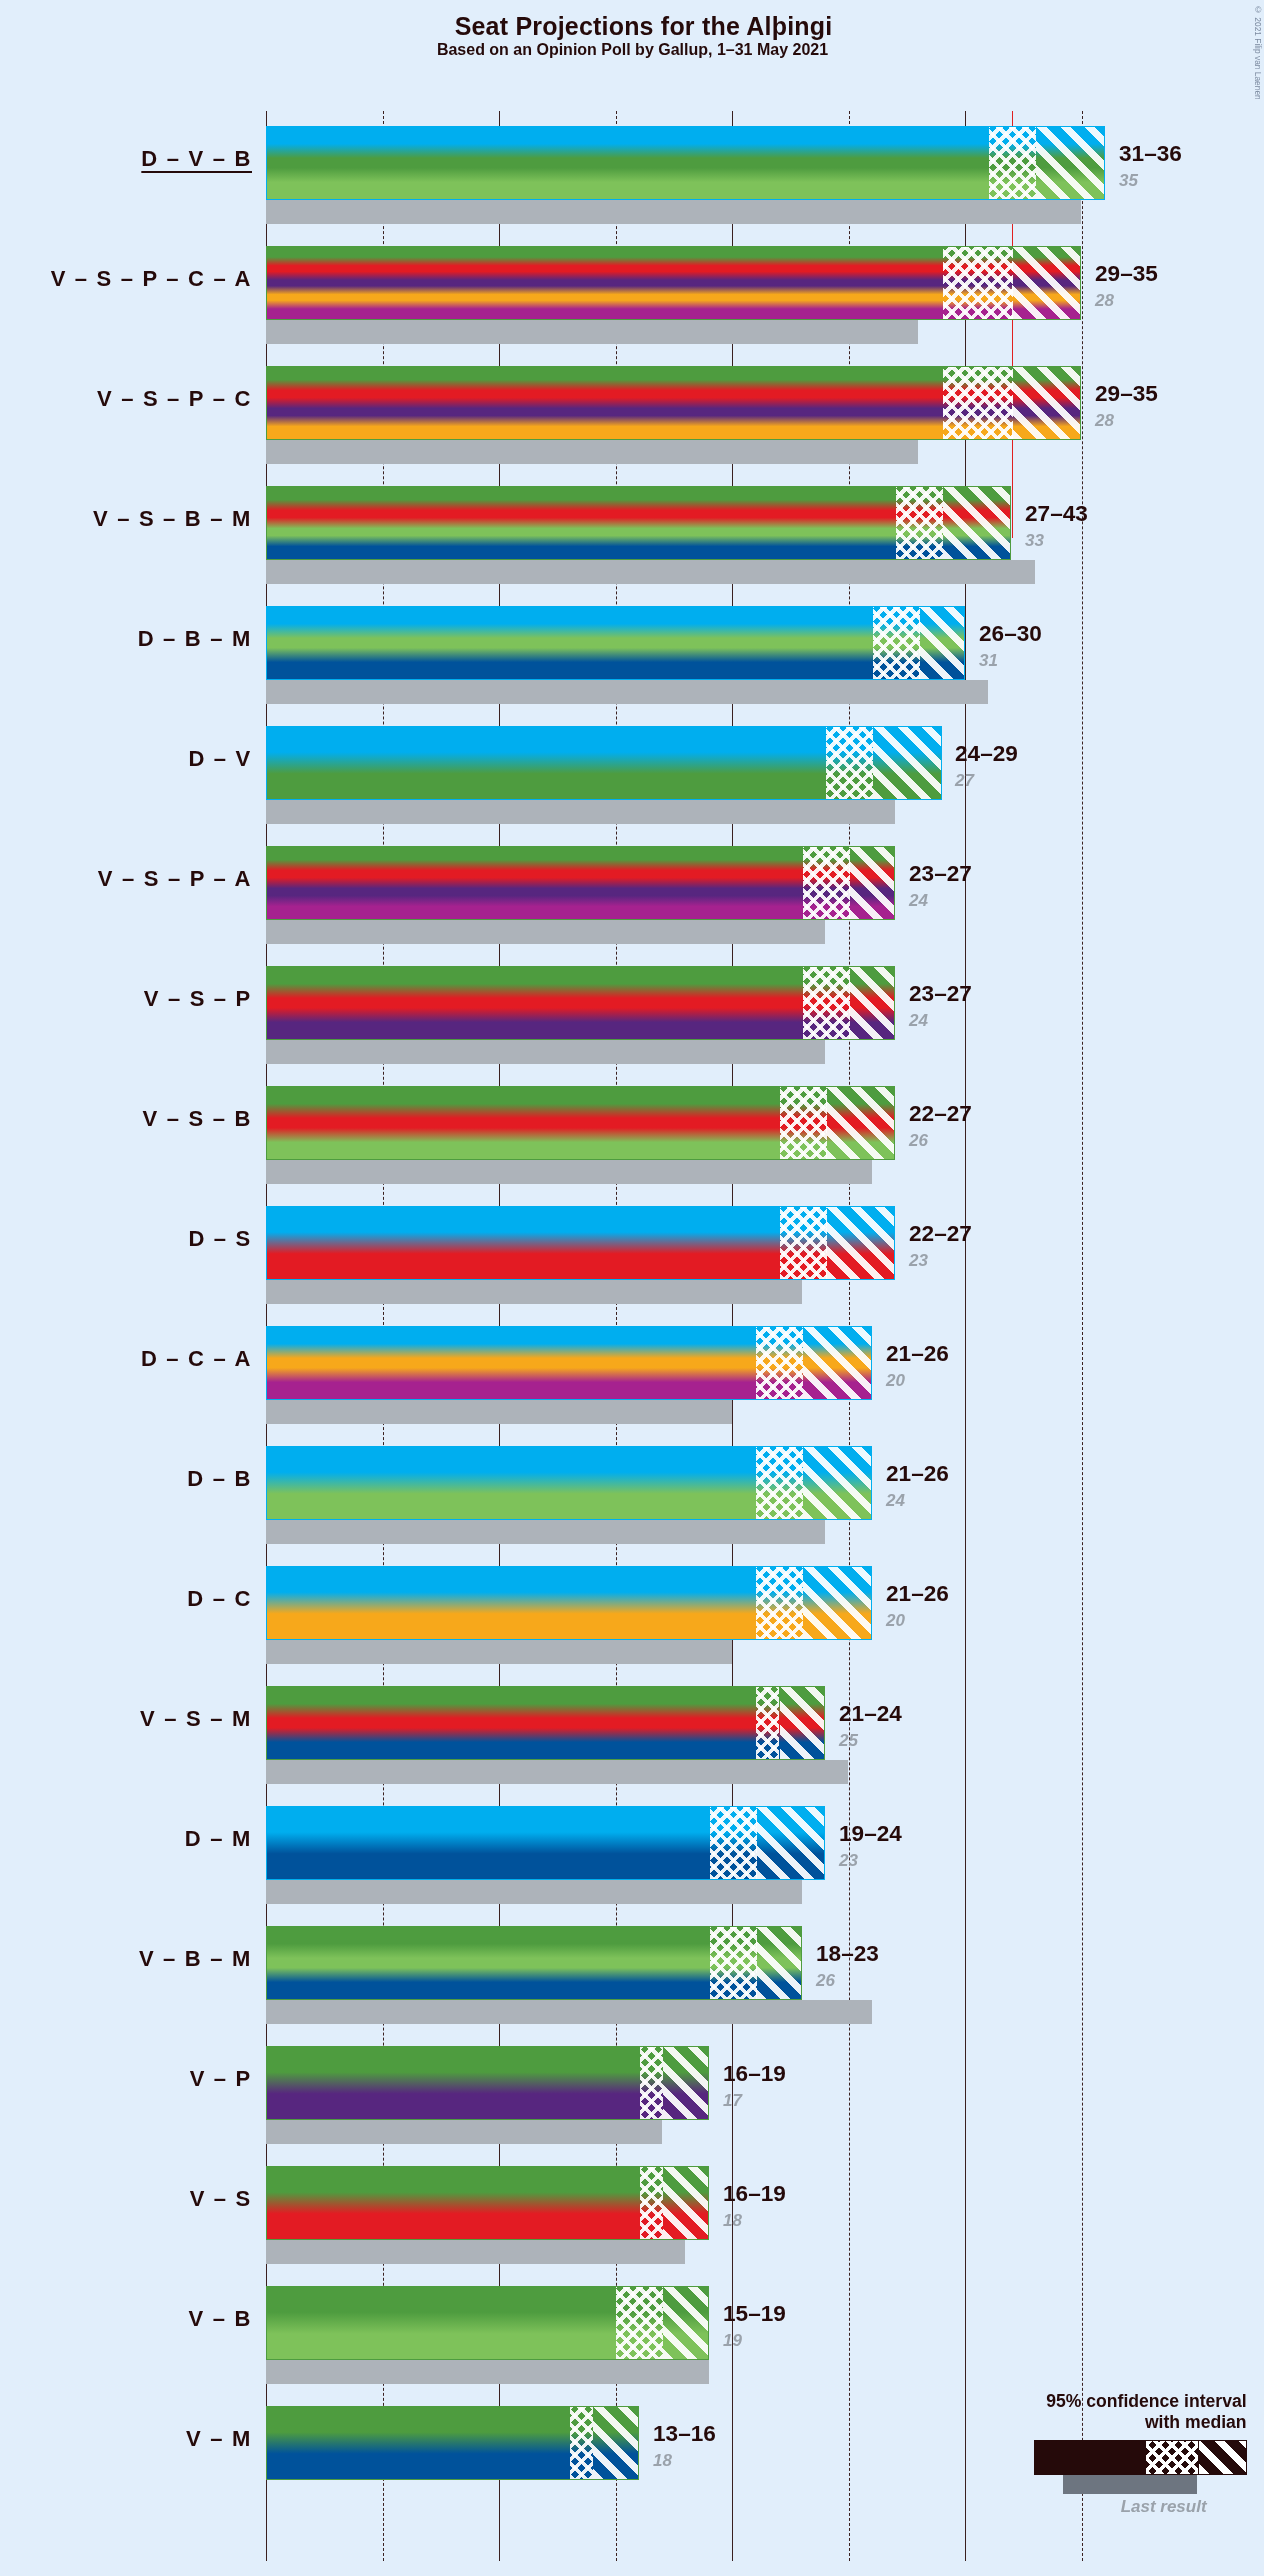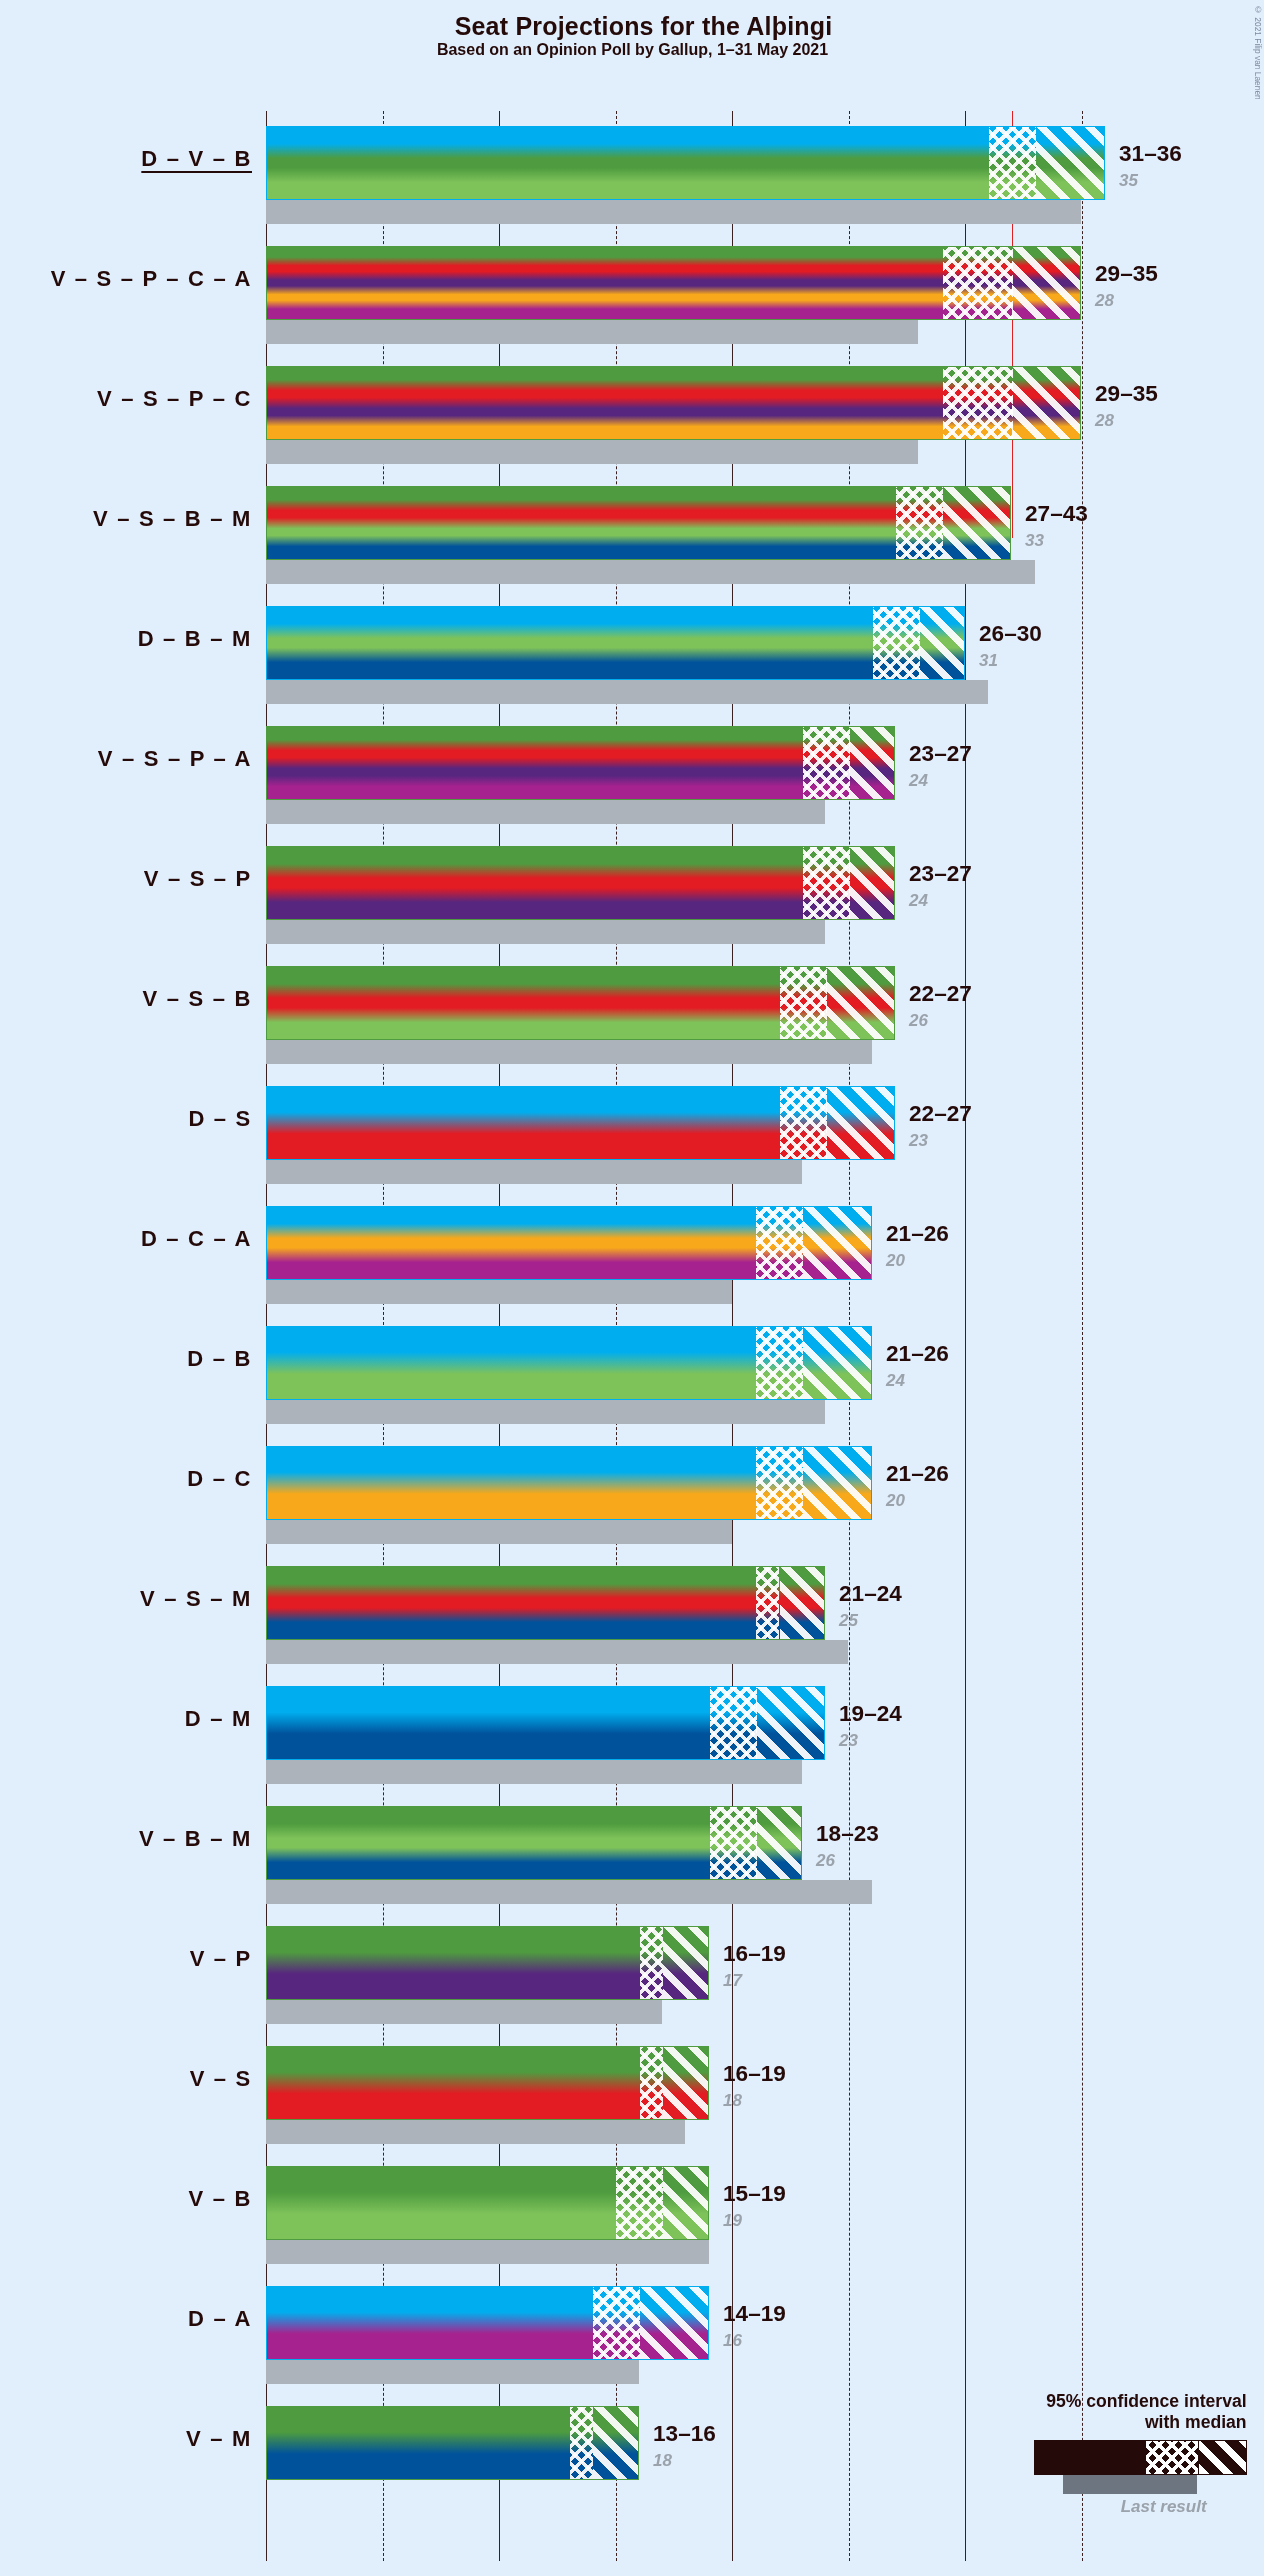--- a/index.html
+++ b/index.html
@@ -208,20 +208,31 @@
       <div class="lastresult" style="width: 722px;"></div>
       <div class="bar" style="width: 699px; border-color: rgb(0, 174, 239);">
         <div class="barfill" style="background: linear-gradient(rgb(0, 174, 239) 10%, rgb(0, 174, 239) 23.3%, rgb(126, 194, 90) 43.3%, rgb(126, 194, 90) 56.7%, rgb(0, 82, 155) 76.7%, rgb(0, 82, 155) 90%);"></div>
         <div class="hatch-cross" style="left: 606px; width: 47px;"></div>
         <div class="hatch-diag" style="left: 652px; width: 47px;"></div>
       </div>
       <div class="cilabel" style="left: 979px;">26–30</div>
       <div class="medlabel" style="left: 979px;">31</div>
     </div>
     <div class="row">
+      <div class="rowlabel" style="top: 35px;">D – V</div>
+      <div class="lastresult" style="width: 629px;"></div>
+      <div class="bar" style="width: 676px; border-color: rgb(0, 174, 239);">
+        <div class="barfill" style="background: linear-gradient(rgb(0, 174, 239) 15%, rgb(0, 174, 239) 35%, rgb(78, 156, 63) 65%, rgb(78, 156, 63) 85%);"></div>
+        <div class="hatch-cross" style="left: 559px; width: 47px;"></div>
+        <div class="hatch-diag" style="left: 606px; width: 70px;"></div>
+      </div>
+      <div class="cilabel" style="left: 955px;">24–29</div>
+      <div class="medlabel" style="left: 955px;">27</div>
+    </div>
+    <div class="row">
       <div class="rowlabel" style="top: 35px;">V – S – P – A</div>
       <div class="lastresult" style="width: 559px;"></div>
       <div class="bar" style="width: 629px; border-color: rgb(78, 156, 63);">
         <div class="barfill" style="background: linear-gradient(rgb(78, 156, 63) 7.5%, rgb(78, 156, 63) 17.5%, rgb(227, 27, 35) 32.5%, rgb(227, 27, 35) 42.5%, rgb(87, 38, 127) 57.5%, rgb(87, 38, 127) 67.5%, rgb(166, 34, 143) 82.5%, rgb(166, 34, 143) 92.5%);"></div>
         <div class="hatch-cross" style="left: 536px; width: 47px;"></div>
         <div class="hatch-diag" style="left: 582px; width: 47px;"></div>
       </div>
       <div class="cilabel" style="left: 909px;">23–27</div>
       <div class="medlabel" style="left: 909px;">24</div>
     </div>
@@ -349,31 +360,20 @@
     <div class="row">
       <div class="rowlabel" style="top: 35px;">V – B</div>
       <div class="lastresult" style="width: 443px;"></div>
       <div class="bar" style="width: 443px; border-color: rgb(78, 156, 63);">
         <div class="barfill" style="background: linear-gradient(rgb(78, 156, 63) 15%, rgb(78, 156, 63) 35%, rgb(126, 194, 90) 65%, rgb(126, 194, 90) 85%);"></div>
         <div class="hatch-cross" style="left: 349px; width: 47px;"></div>
         <div class="hatch-diag" style="left: 396px; width: 47px;"></div>
       </div>
       <div class="cilabel" style="left: 723px;">15–19</div>
       <div class="medlabel" style="left: 723px;">19</div>
-    </div>
-    <div class="row">
-      <div class="rowlabel" style="top: 35px;">D – A</div>
-      <div class="lastresult" style="width: 373px;"></div>
-      <div class="bar" style="width: 443px; border-color: rgb(0, 174, 239);">
-        <div class="barfill" style="background: linear-gradient(rgb(0, 174, 239) 15%, rgb(0, 174, 239) 35%, rgb(166, 34, 143) 65%, rgb(166, 34, 143) 85%);"></div>
-        <div class="hatch-cross" style="left: 326px; width: 47px;"></div>
-        <div class="hatch-diag" style="left: 373px; width: 70px;"></div>
-      </div>
-      <div class="cilabel" style="left: 723px;">14–19</div>
-      <div class="medlabel" style="left: 723px;">16</div>
     </div>
     <div class="row">
       <div class="rowlabel" style="top: 35px;">V – M</div>
       <div class="bar" style="width: 373px; border-color: rgb(78, 156, 63);">
         <div class="barfill" style="background: linear-gradient(rgb(78, 156, 63) 15%, rgb(78, 156, 63) 35%, rgb(0, 82, 155) 65%, rgb(0, 82, 155) 85%);"></div>
         <div class="hatch-cross" style="left: 303px; width: 23px;"></div>
         <div class="hatch-diag" style="left: 326px; width: 47px;"></div>
       </div>
       <div class="cilabel" style="left: 653px;">13–16</div>
       <div class="medlabel" style="left: 653px;">18</div>

